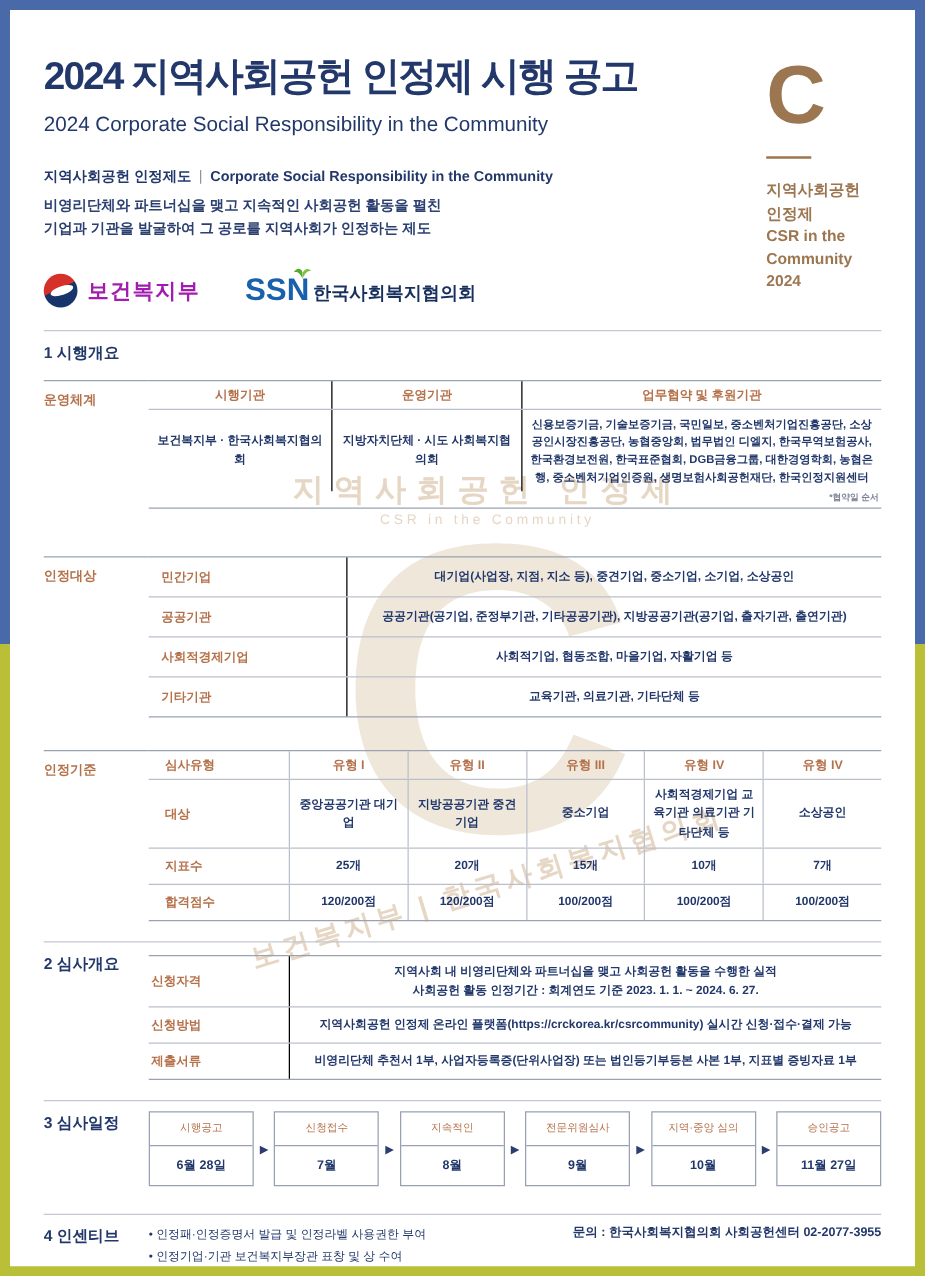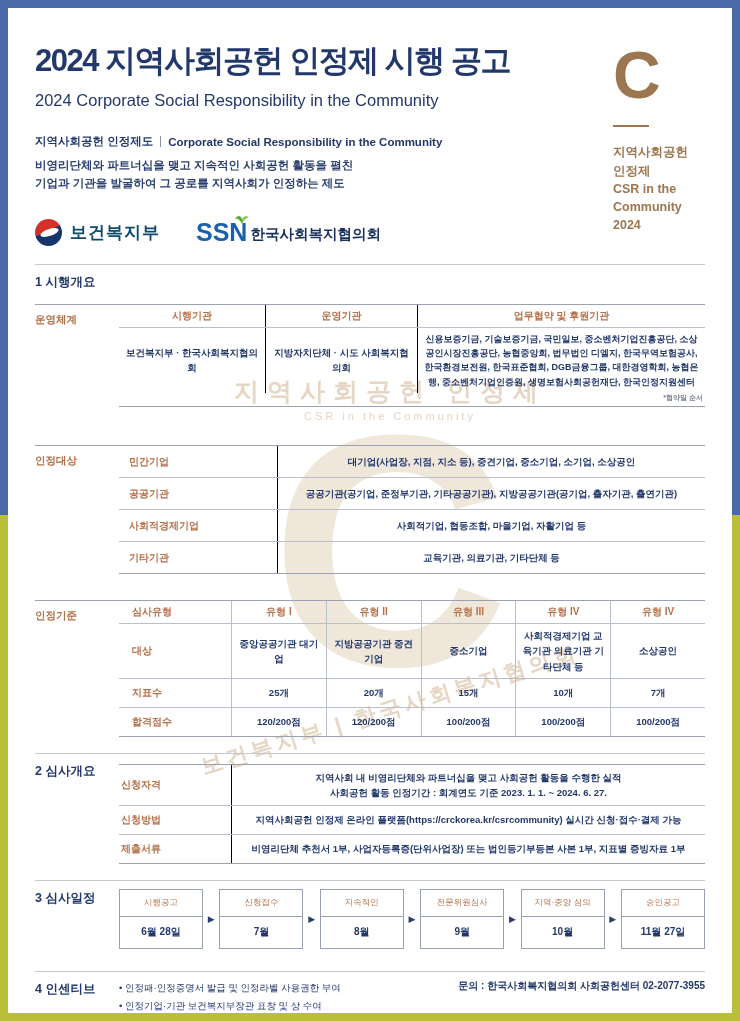--- a/index.html
+++ b/index.html
@@ -28,21 +28,21 @@
   .hd-left{width:575px;padding-top:10px;}
   .title{font-size:31px;font-weight:800;color:var(--navy);letter-spacing:-1.5px;margin-bottom:9px;white-space:nowrap;}
   .subtitle{font-size:16.5px;color:var(--navy);margin-bottom:24px;}
   .tagline{font-size:11.5px;font-weight:bold;color:var(--navy);display:flex;align-items:center;gap:7px;}
   .tag-div{width:1px;height:11px;background:#8a93a8;display:inline-block;}
   .desc{font-size:11.5px;font-weight:600;color:var(--navy2);line-height:1.55;margin-top:8px;}
   .hd-logos{display:flex;align-items:center;gap:36px;margin-top:26px;}
   .mohw{display:flex;align-items:center;gap:8px;}
   .mohw-sym{width:27px;height:27px;border-radius:50%;background:linear-gradient(155deg,#d6302b 44%,#17356a 46%);position:relative;overflow:hidden;}
   .mohw-sym::after{content:"";position:absolute;left:18%;top:38%;width:70%;height:26%;background:#fff;border-radius:50%;transform:rotate(-18deg);}
-  .mohw-txt{font-size:17px;font-weight:800;color:#0c4a6e;letter-spacing:1px;}
+  .mohw-txt{font-size:17px;font-weight:800;color:#a21caf;letter-spacing:1px;}
   .ssn{display:flex;align-items:flex-end;gap:3px;}
   .ssn-wrap{position:relative;}
   .ssn-mark{font-size:25px;font-weight:800;color:#1961ac;letter-spacing:0;line-height:1;}
   .ssn-leaf{position:absolute;top:-9px;right:-2px;}
   .ssn-txt{font-size:14.5px;font-weight:800;color:#17305e;padding-bottom:1px;}
   .hd-right{width:92px;padding-top:16px;}
   .em-c{font-size:66px;font-weight:800;color:var(--brown);line-height:.9;}
   .em-line{width:36px;height:2px;background:var(--brown);margin:20px 0 16px;}
   .em-t{font-size:12.5px;font-weight:bold;color:var(--brown);line-height:1.45;}
 

